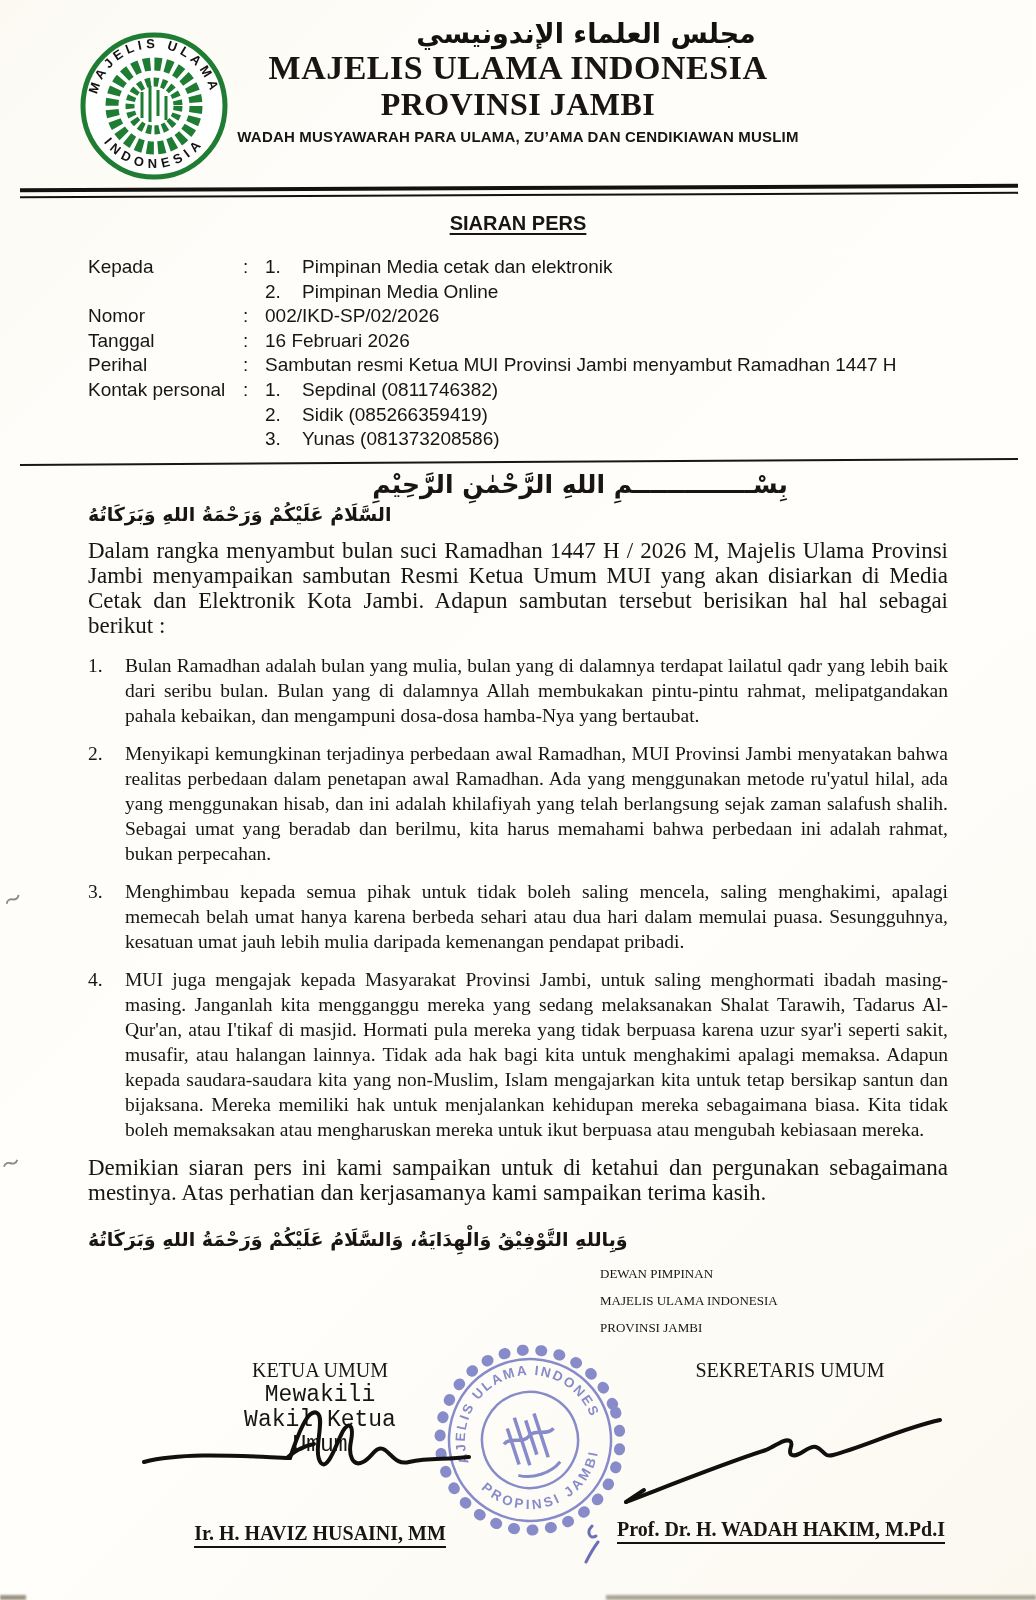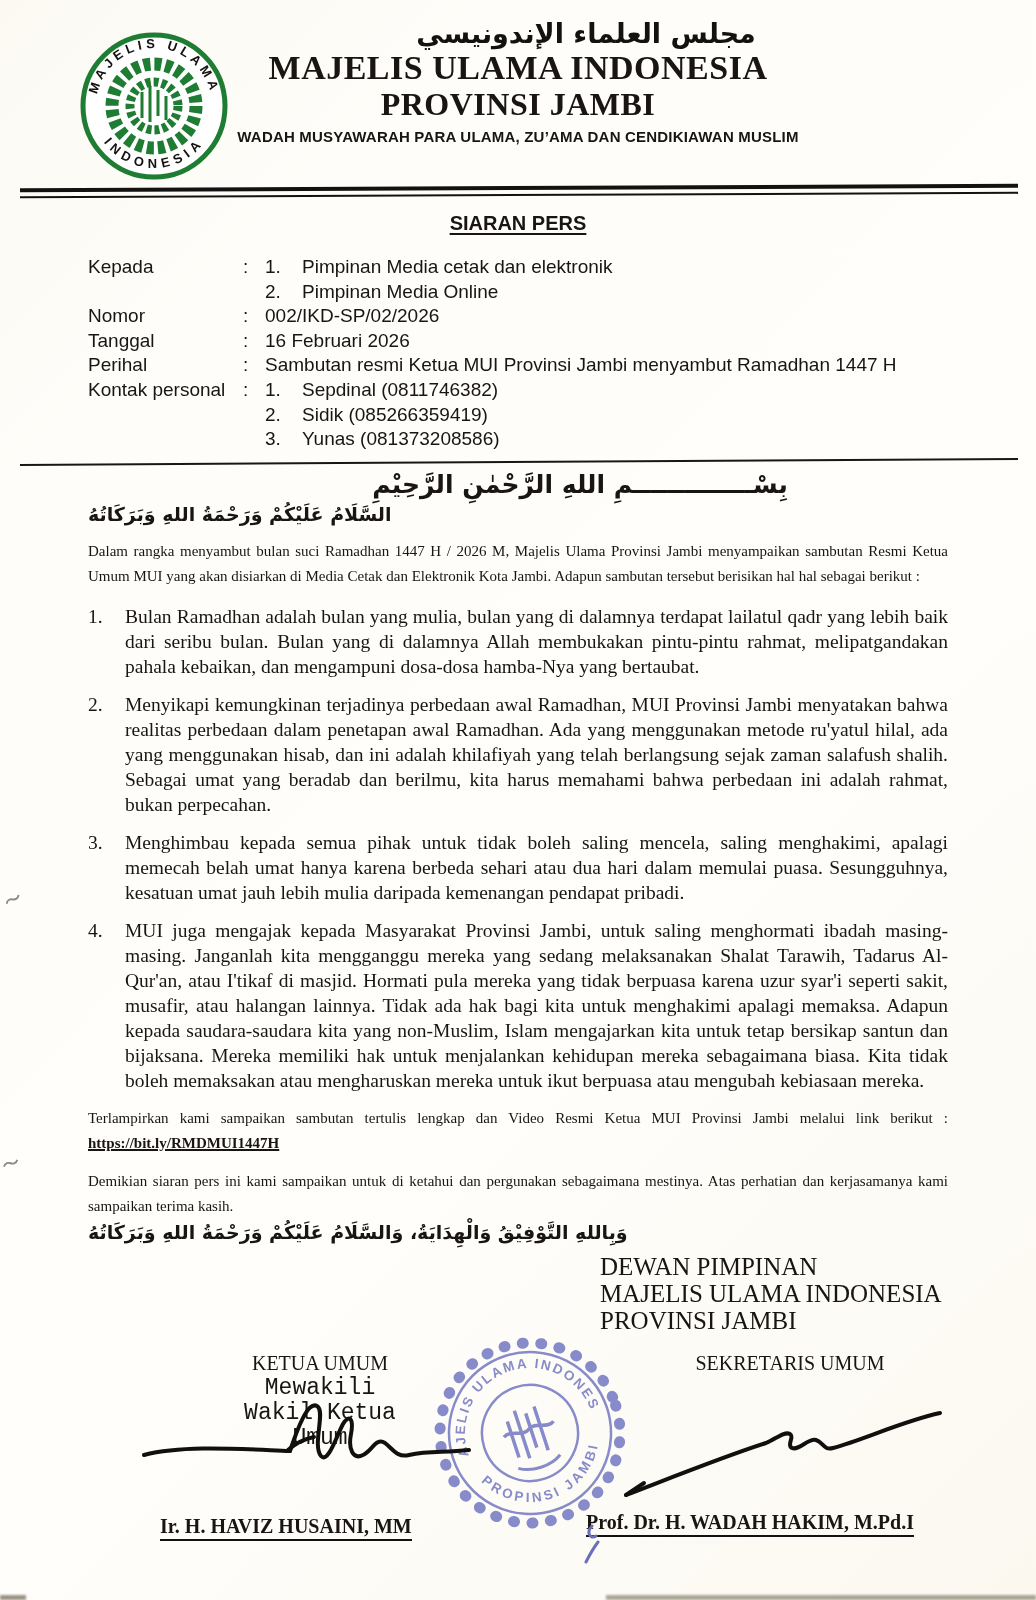--- a/index.html
+++ b/index.html
@@ -43,39 +43,39 @@
   
   .bismillah{
     text-align:center;margin-top:6px;font-family:"DejaVu Sans",sans-serif;
     font-size:25px;font-weight:bold;transform:translateX(62px);line-height:1.3;
   }
   .arabic-line{
     margin:2px 88px 0 88px;font-family:"DejaVu Sans",sans-serif;
     font-size:19px;font-weight:bold;direction:rtl;text-align:right;
   }
   .arabic-line.left{direction:rtl;text-align:left;}
-  .para{margin:14px 88px 0 88px;font-size:15px;line-height:24.8px;text-align:justify;}
+  .para{margin:14px 88px 0 88px;font-size:23px;line-height:24.8px;text-align:justify;}
   .points{margin:15px 88px 0 88px;}
   .point{display:flex;margin-bottom:13px;font-size:19.5px;line-height:25px;}
   .point-num{width:37px;flex:0 0 37px;}
   .point-text{flex:1;text-align:justify;}
   .link{font-weight:bold;text-decoration:underline;text-decoration-thickness:2px;color:#181512;}
   
   .sig-area{position:relative;height:392px;margin-top:4px;}
-  .board{position:absolute;left:600px;top:6px;font-size:25px;line-height:27px;}
+  .board{position:absolute;left:600px;top:6px;font-size:13px;line-height:27px;}
   .sig-title{position:absolute;text-align:center;font-size:20px;line-height:25px;}
   .sig-title .t{font-size:20px;}
   .sig-title .s{font-size:23px;font-family:Liberation Mono, monospace;}
   .left-title{left:212px;top:104px;width:216px;}
   .right-title{left:612px;top:104px;width:356px;}
   .stamp{position:absolute;left:428px;top:84px;opacity:.92;}
   .sig-ink{position:absolute;}
   .sig-left{left:138px;top:146px;}
   .sig-right{left:618px;top:156px;}
-  .sig-name{position:absolute;text-align:left;font-weight:bold;font-size:20px;}
+  .sig-name{position:absolute;text-align:center;font-weight:bold;font-size:20px;}
   .sig-name span{display:inline-block;border-bottom:2.5px solid #141210;padding-bottom:1px;}
   .name-left{left:160px;top:268px;width:320px;}
   .name-right{left:586px;top:264px;width:390px;}
   
   .mark{position:absolute;color:#8a8a86;font-size:18px;}
   .edge-smudge{position:absolute;bottom:0;right:0;width:430px;height:5px;background:rgba(72,66,38,.45);filter:blur(1px);}
   .edge-dot{position:absolute;bottom:0;left:0;width:26px;height:5px;background:rgba(72,60,34,.55);filter:blur(1px);}
   .blue-scribble{position:absolute;left:572px;top:1522px;}
 </style>
 </head>
@@ -187,25 +187,24 @@
     <div class="point">
       <span class="point-num">3.</span>
       <span class="point-text">Menghimbau kepada semua pihak untuk tidak boleh saling mencela, saling menghakimi, apalagi memecah belah umat hanya karena berbeda sehari atau dua hari dalam memulai puasa. Sesungguhnya, kesatuan umat jauh lebih mulia daripada kemenangan pendapat pribadi.</span>
     </div>
     <div class="point">
       <span class="point-num">4.</span>
       <span class="point-text">MUI juga mengajak kepada Masyarakat Provinsi Jambi, untuk saling menghormati ibadah masing-masing. Janganlah kita mengganggu mereka yang sedang melaksanakan Shalat Tarawih, Tadarus Al-Qur'an, atau I'tikaf di masjid. Hormati pula mereka yang tidak berpuasa karena uzur syar'i seperti sakit, musafir, atau halangan lainnya. Tidak ada hak bagi kita untuk menghakimi apalagi memaksa. Adapun kepada saudara-saudara kita yang non-Muslim, Islam mengajarkan kita untuk tetap bersikap santun dan bijaksana. Mereka memiliki hak untuk menjalankan kehidupan mereka sebagaimana biasa. Kita tidak boleh memaksakan atau mengharuskan mereka untuk ikut berpuasa atau mengubah kebiasaan mereka.</span>
     </div>
   </div>
 
-  <div class="para" style="margin-top:2px;"><span>Terlampirkan kami sampaikan sambutan tertulis lengkap dan Video Resmi Ketua MUI Provinsi Jambi melalui link berikut : </span><span class="link">https://bit.ly/RMDMUI1447H</span></div>
 
   <div class="para">Demikian siaran pers ini kami sampaikan untuk di ketahui dan pergunakan sebagaimana mestinya. Atas perhatian dan kerjasamanya kami sampaikan terima kasih.</div>
 
-  <div class="arabic-line left" style="margin-top:2px;">وَبِاللهِ التَّوْفِيْقُ وَالْهِدَايَةُ، وَالسَّلَامُ عَلَيْكُمْ وَرَحْمَةُ اللهِ وَبَرَكَاتُهُ</div>
+  <div class="arabic-line left" style="margin-top:22px;">وَبِاللهِ التَّوْفِيْقُ وَالْهِدَايَةُ، وَالسَّلَامُ عَلَيْكُمْ وَرَحْمَةُ اللهِ وَبَرَكَاتُهُ</div>
 
   <div class="sig-area">
 
     <div class="board">
       <div>DEWAN PIMPINAN</div>
       <div>MAJELIS ULAMA INDONESIA</div>
       <div>PROVINSI JAMBI</div>
     </div>
 
     <div class="sig-title left-title">

